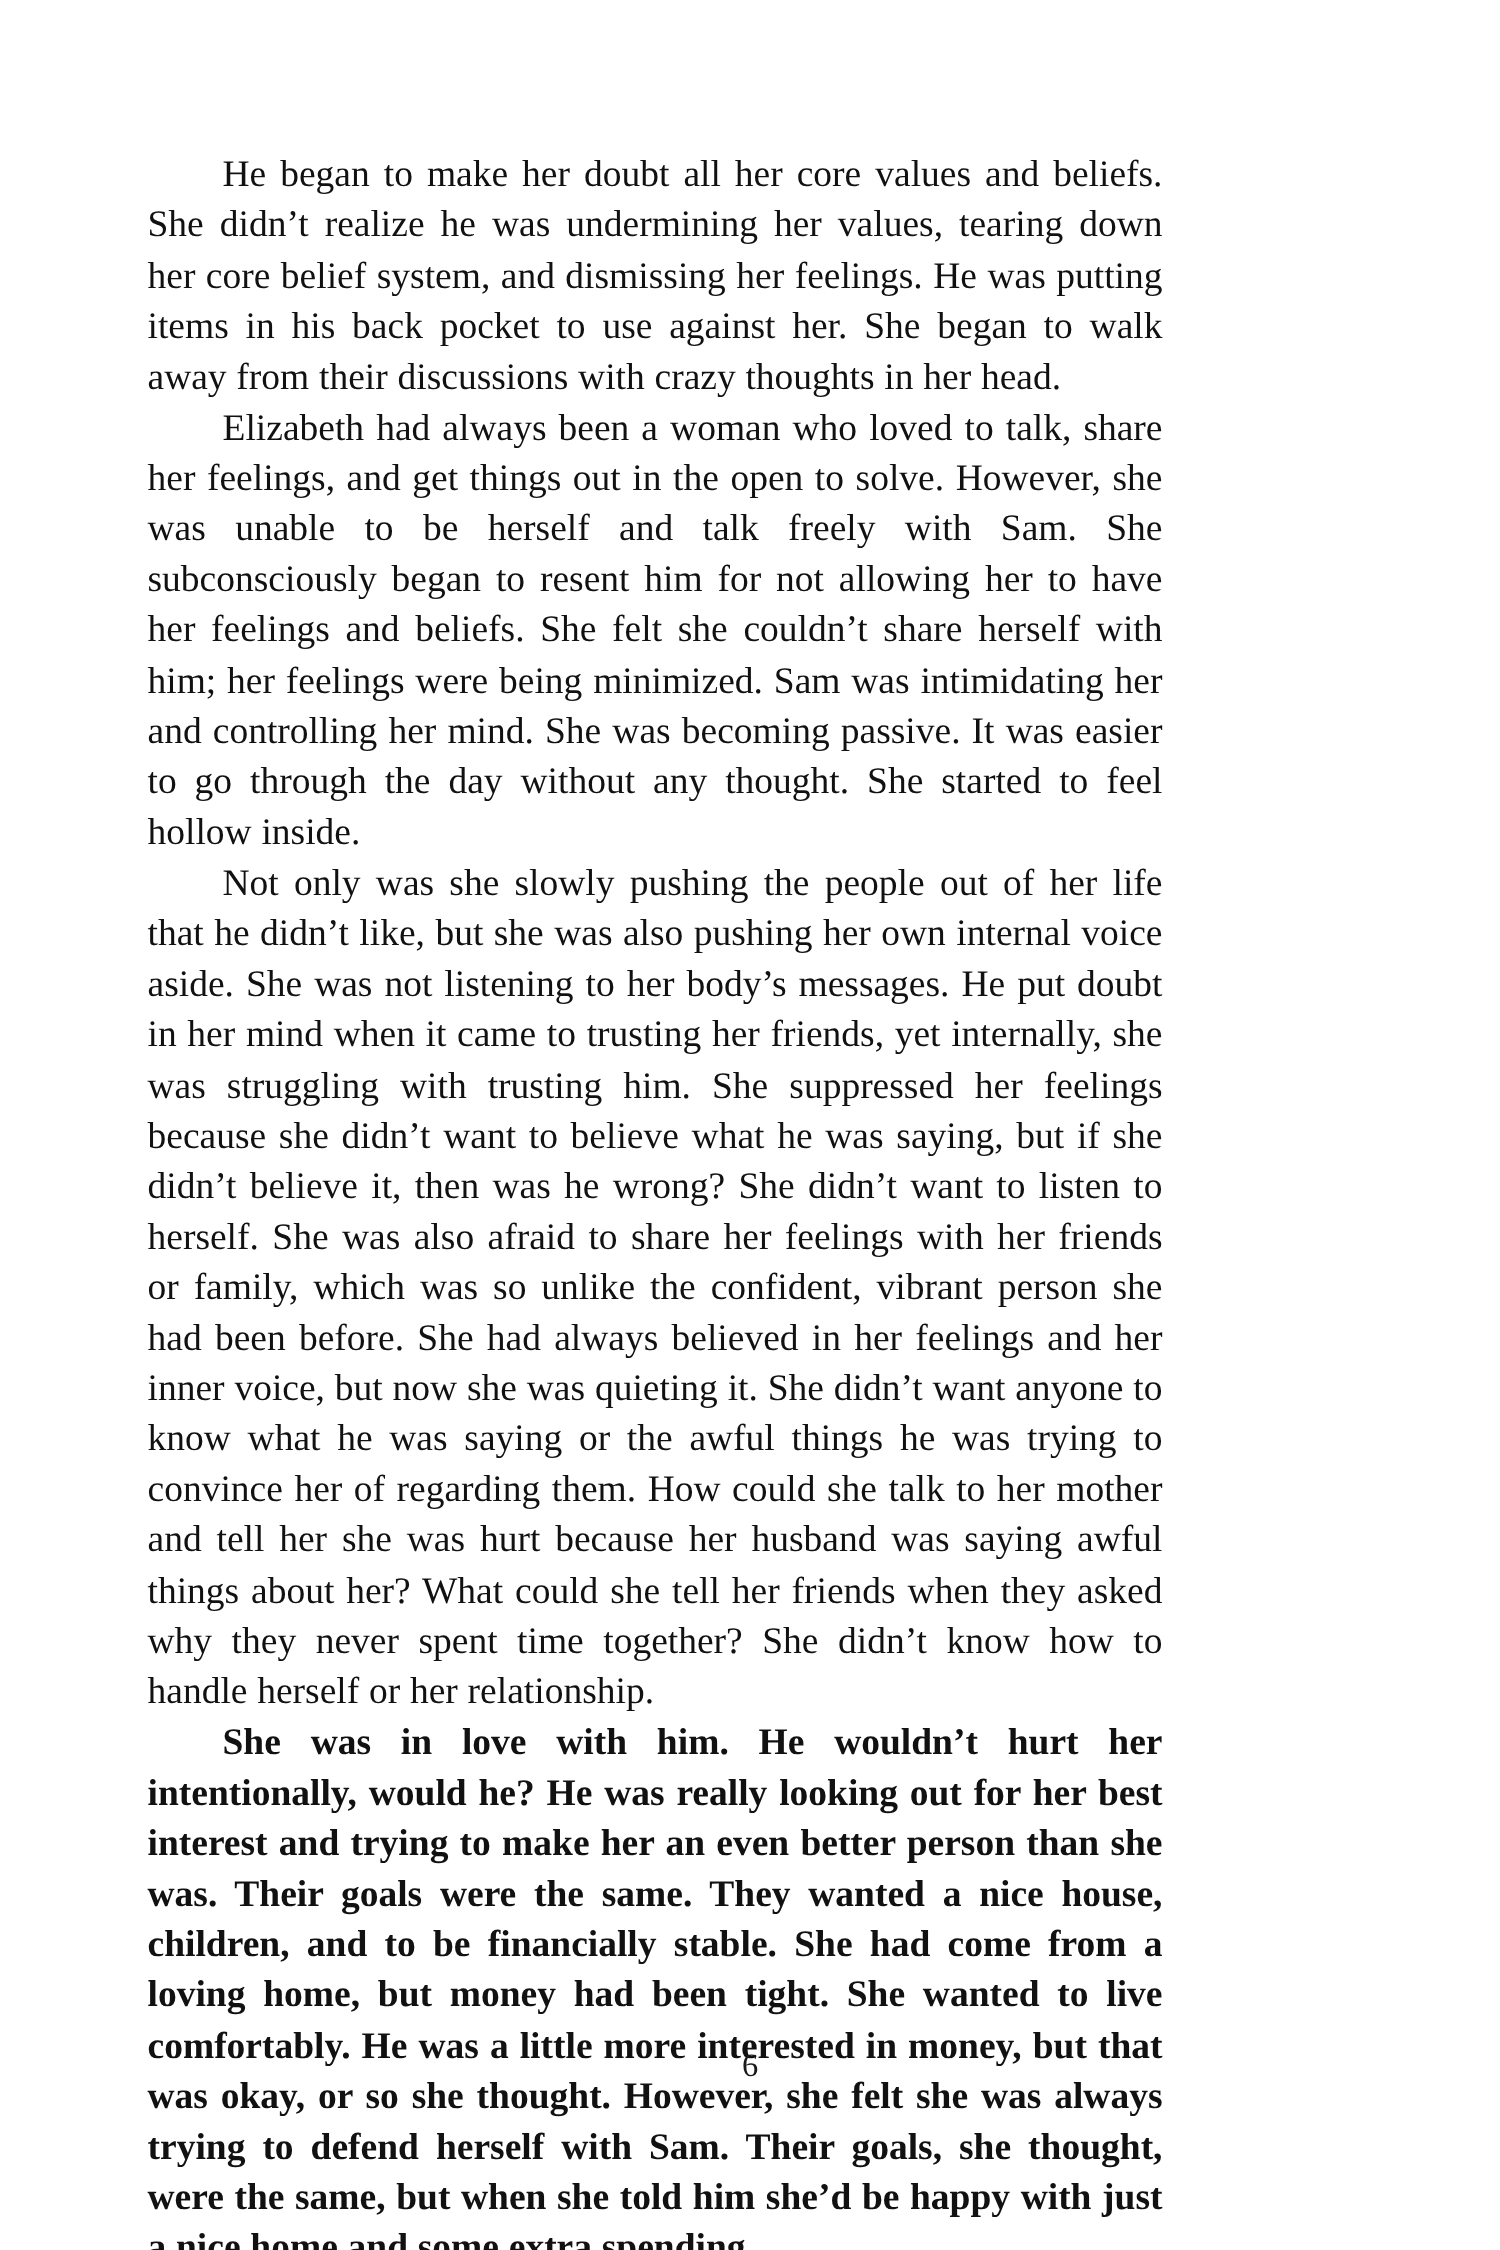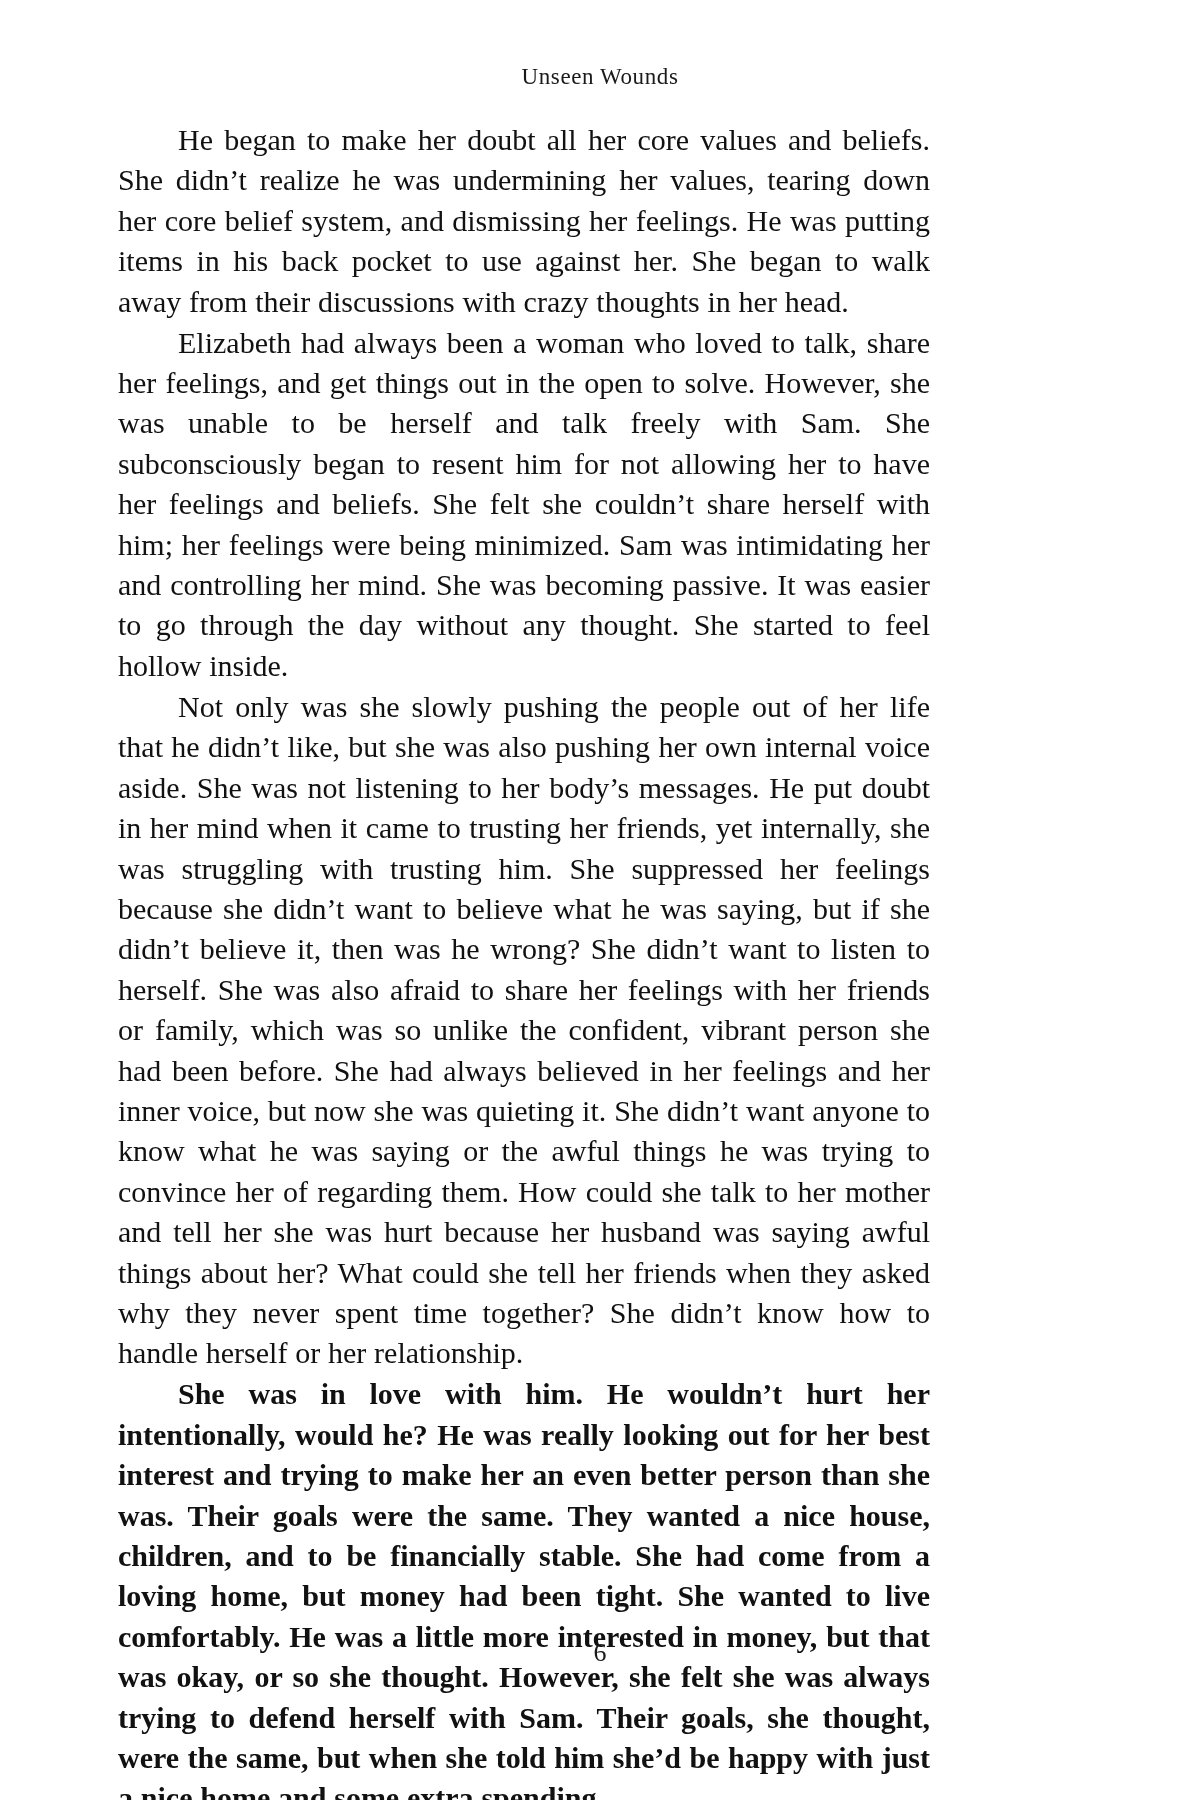--- a/index.html
+++ b/index.html
@@ -61,21 +61,20 @@
     text-align: center;
     font-size: 26px;
     color: #1a1a1a;
   }
 </style>
 </head>
 <body>
 
 <div class="page">
 
-  <div class="running-head">Unseen Wounds</div>
 
   <div class="body-block">
     <p class="para">He began to make her doubt all her core values and beliefs. She didn’t realize he was undermining her values, tearing down her core belief system, and dismissing her feelings. He was putting items in his back pocket to use against her. She began to walk away from their discussions with crazy thoughts in her head.</p>
     <p class="para">Elizabeth had always been a woman who loved to talk, share her feelings, and get things out in the open to solve. However, she was unable to be herself and talk freely with Sam. She subconsciously began to resent him for not allowing her to have her feelings and beliefs. She felt she couldn’t share herself with him; her feelings were being minimized. Sam was intimidating her and controlling her mind. She was becoming passive. It was easier to go through the day without any thought. She started to feel hollow inside.</p>
     <p class="para">Not only was she slowly pushing the people out of her life that he didn’t like, but she was also pushing her own internal voice aside. She was not listening to her body’s messages. He put doubt in her mind when it came to trusting her friends, yet internally, she was struggling with trusting him. She suppressed her feelings because she didn’t want to believe what he was saying, but if she didn’t believe it, then was he wrong? She didn’t want to listen to herself. She was also afraid to share her feelings with her friends or family, which was so unlike the confident, vibrant person she had been before. She had always believed in her feelings and her inner voice, but now she was quieting it. She didn’t want anyone to know what he was saying or the awful things he was trying to convince her of regarding them. How could she talk to her mother and tell her she was hurt because her husband was saying awful things about her? What could she tell her friends when they asked why they never spent time together? She didn’t know how to handle herself or her relationship.</p>
     <p class="para">She was in love with him. He wouldn’t hurt her intentionally, would he? He was really looking out for her best interest and trying to make her an even better person than she was. Their goals were the same. They wanted a nice house, children, and to be financially stable. She had come from a loving home, but money had been tight. She wanted to live comfortably. He was a little more interested in money, but that was okay, or so she thought. However, she felt she was always trying to defend herself with Sam. Their goals, she thought, were the same, but when she told him she’d be happy with just a nice home and some extra spending</p>
   </div>
 
   <div class="folio">6</div>
 

